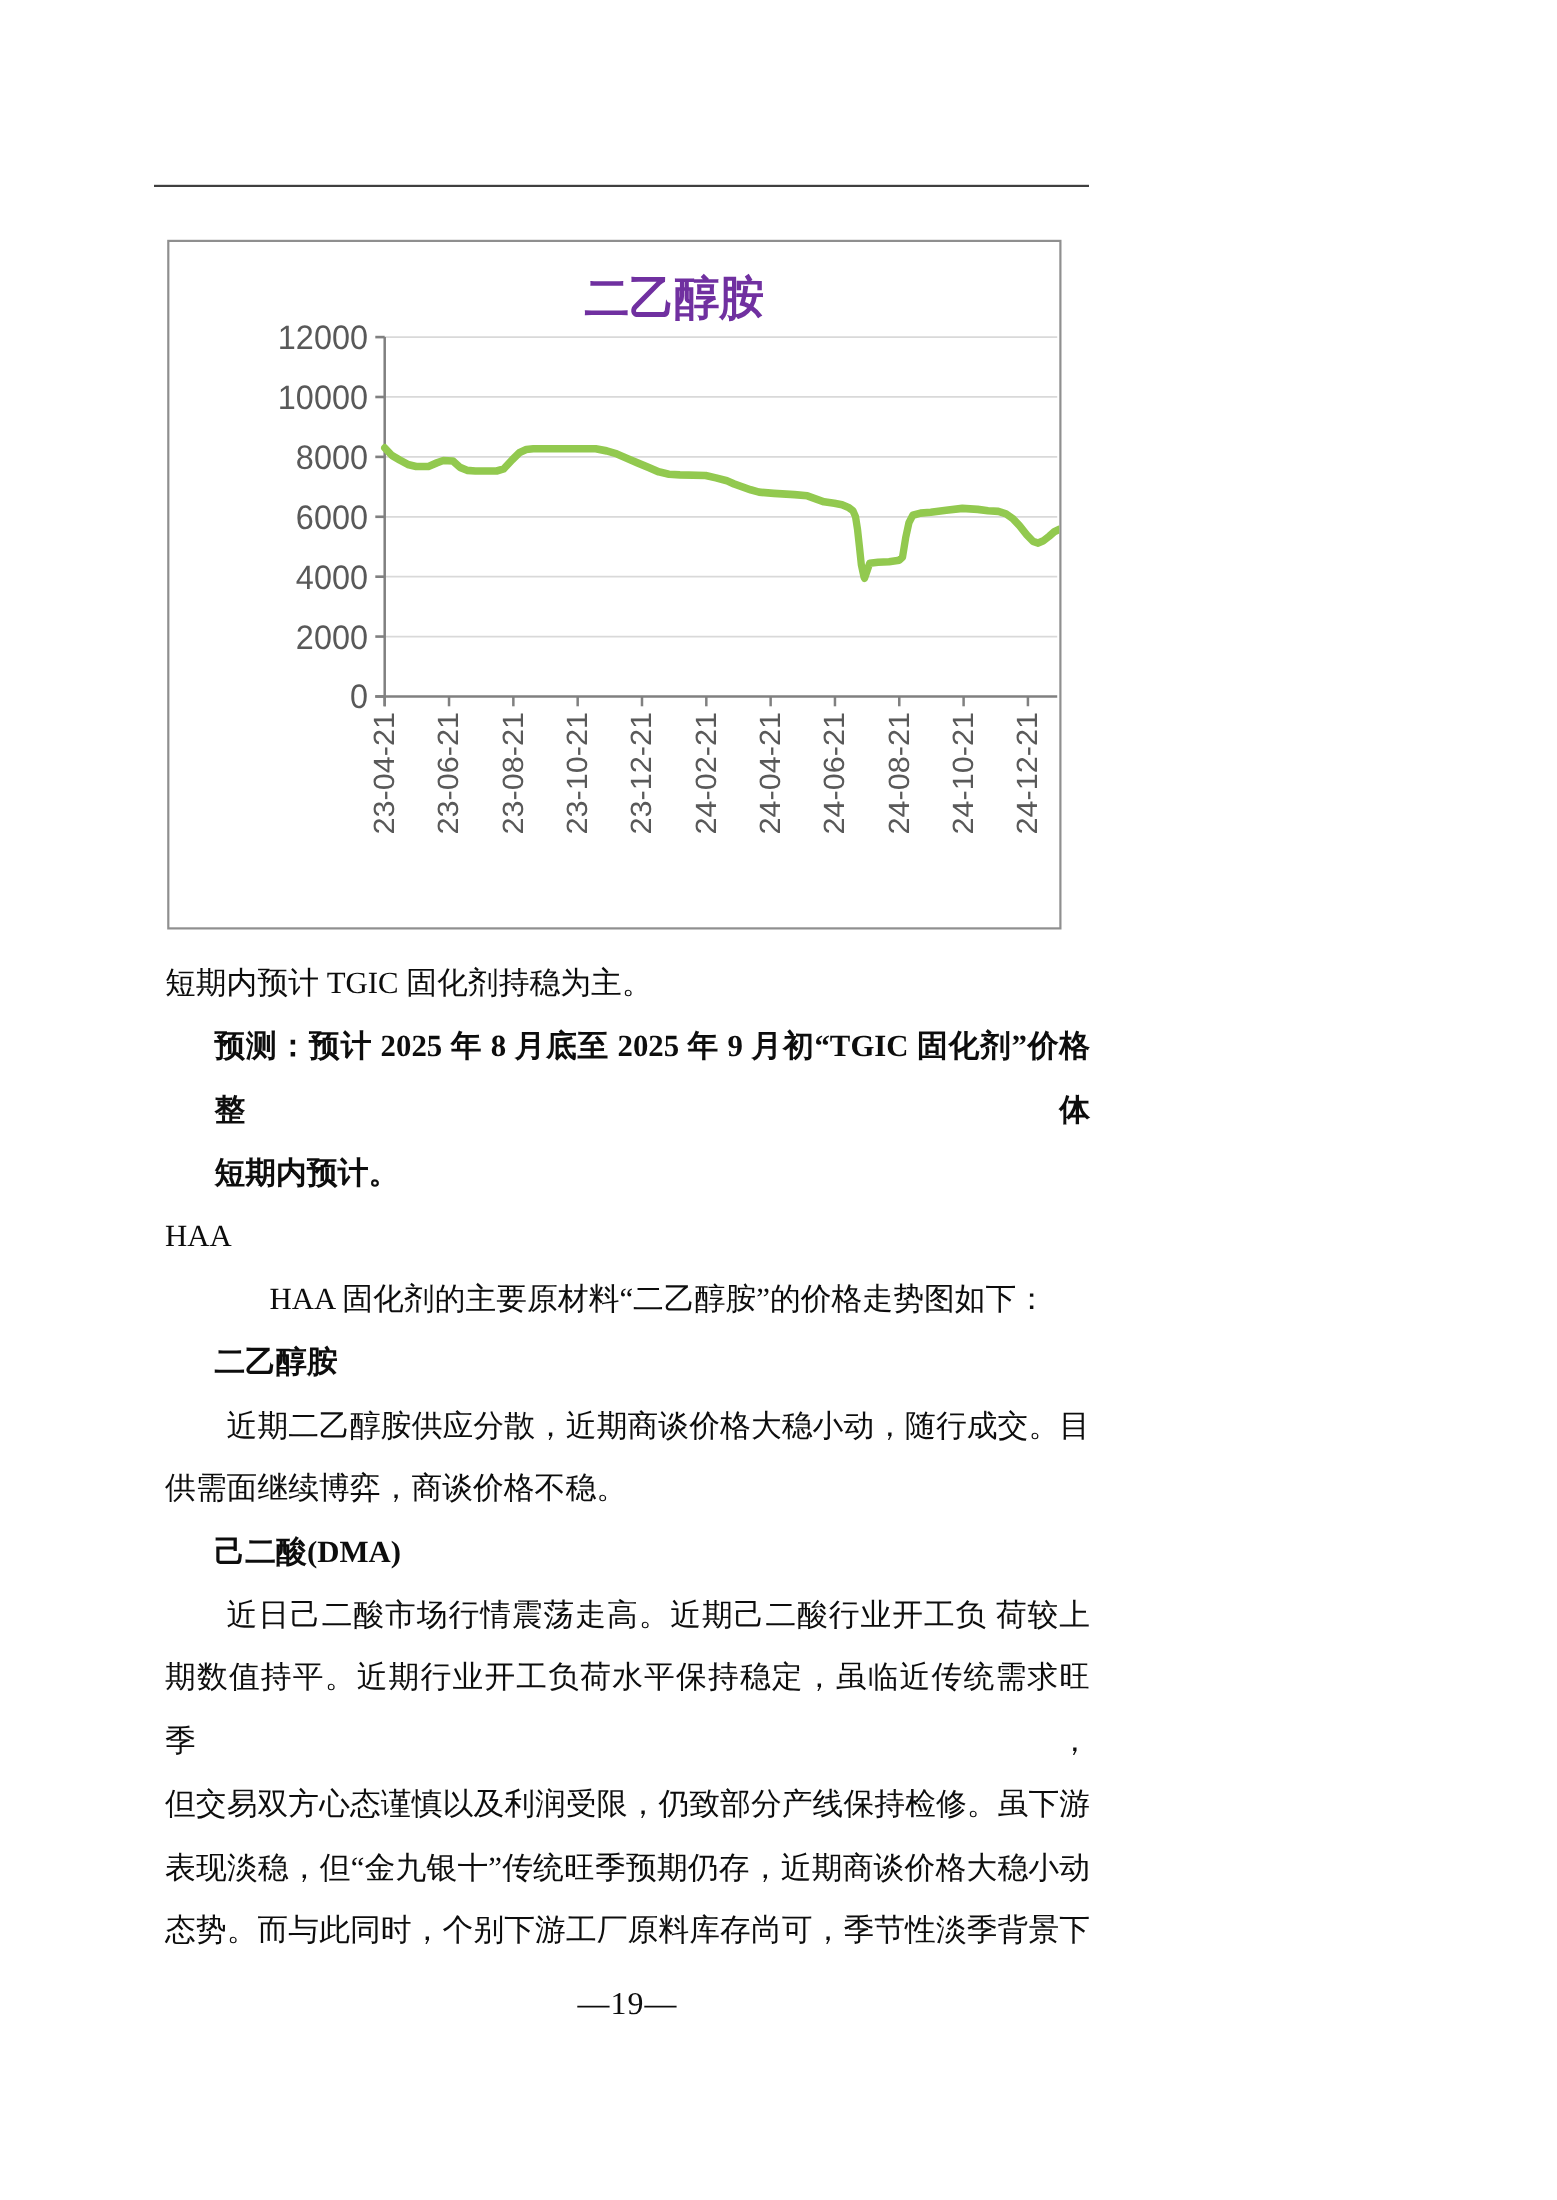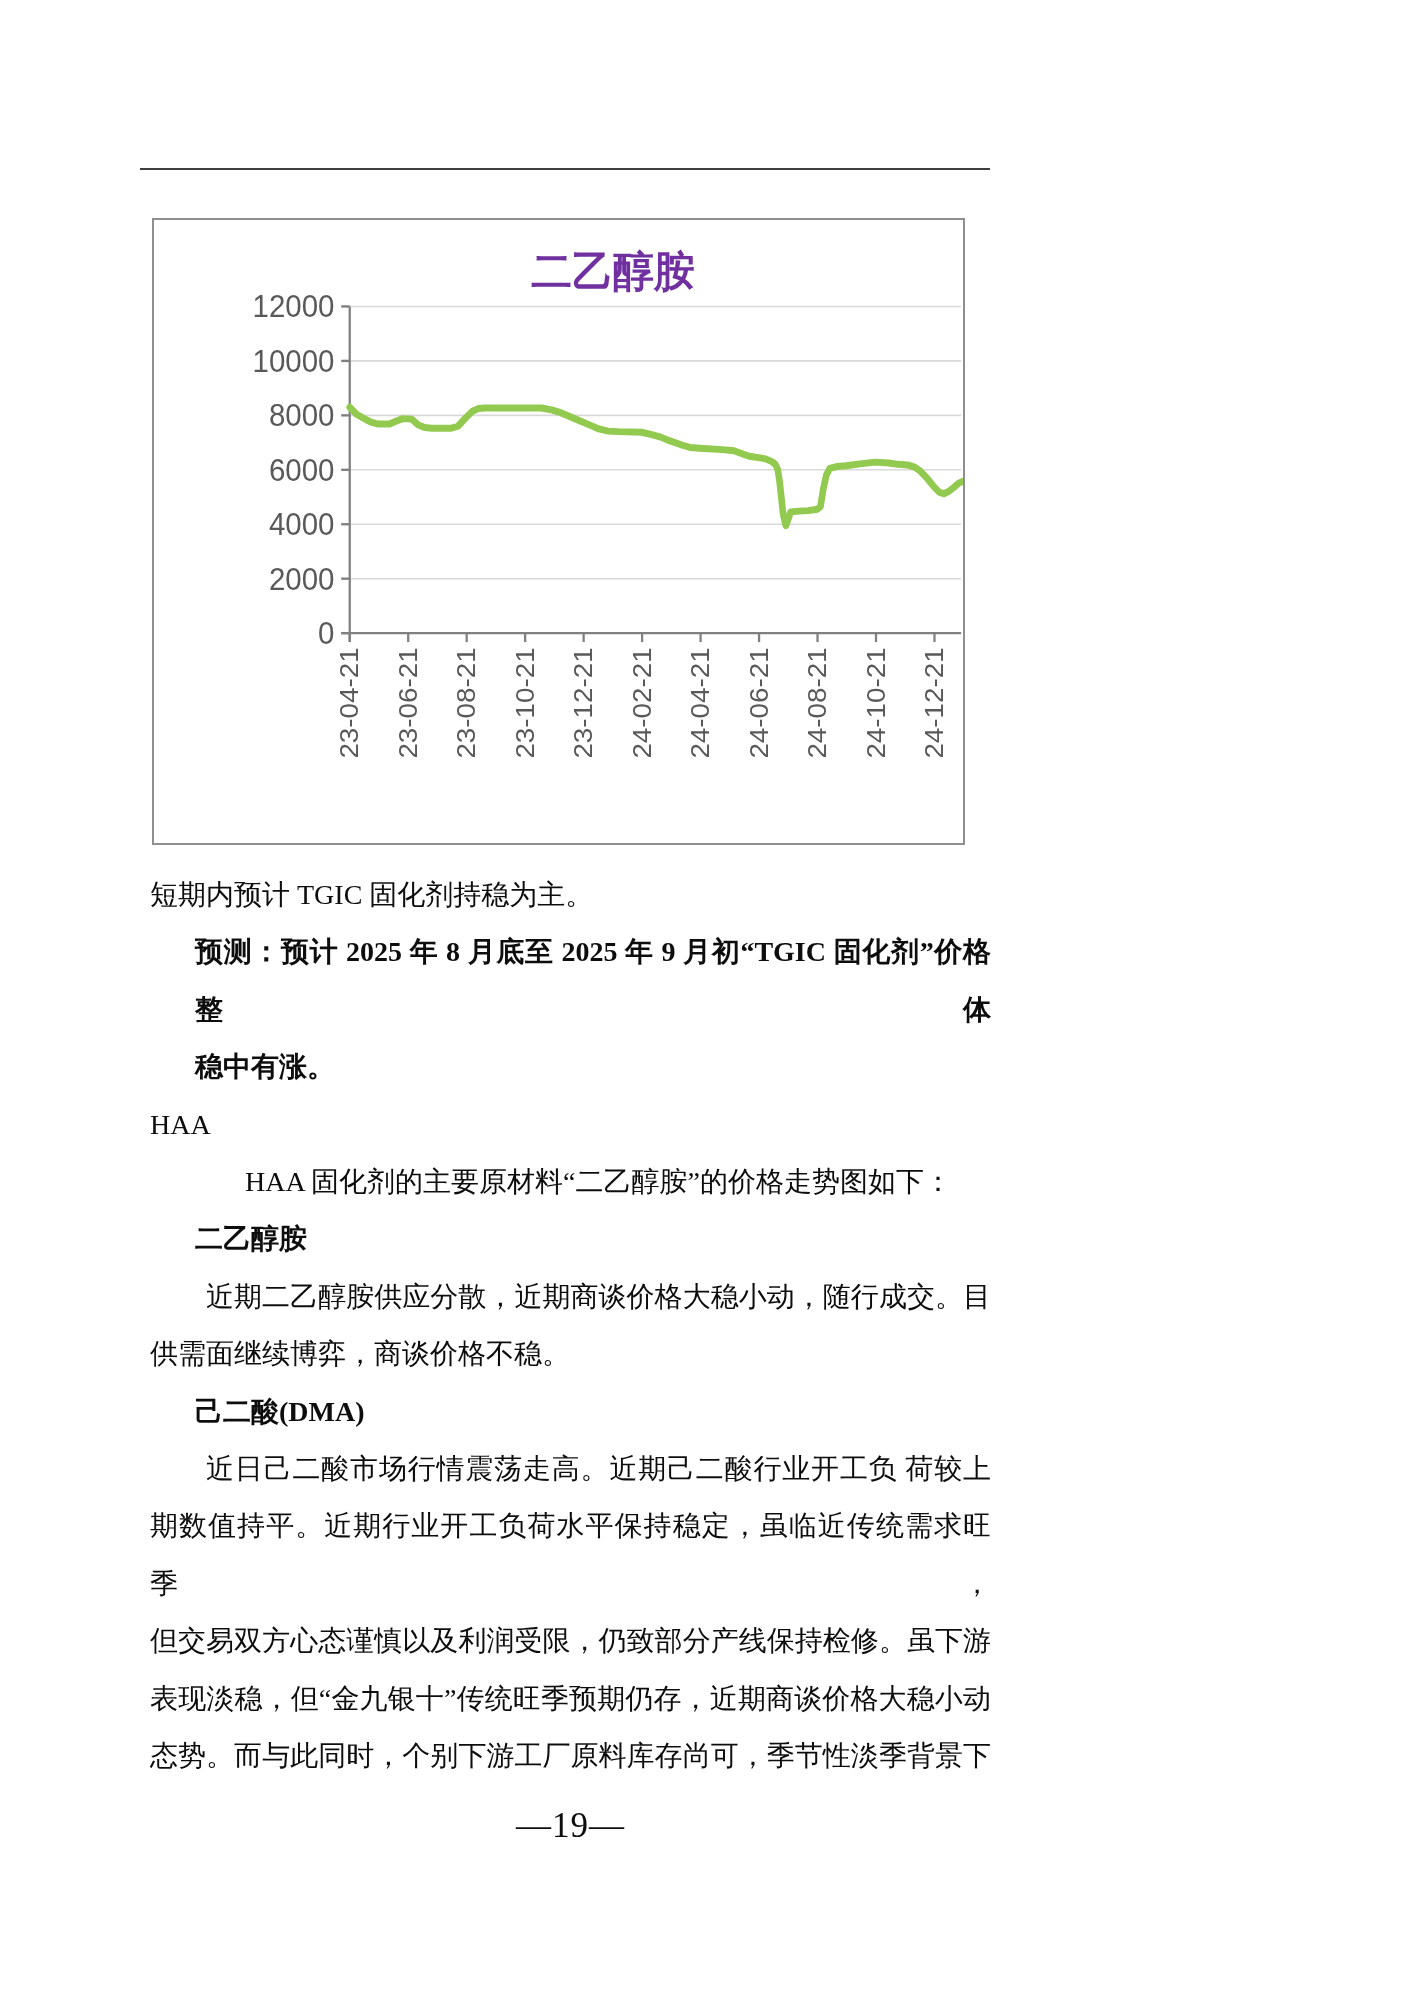--- a/index.html
+++ b/index.html
@@ -12,21 +12,21 @@
   .chart-ylabel{font-family:"Liberation Sans","DejaVu Sans",sans-serif;font-size:31px;fill:#595959;}
   .chart-xlabel{font-family:"Liberation Sans","DejaVu Sans",sans-serif;font-size:28px;fill:#595959;}
   .chart-title{font-family:"Liberation Sans","DejaVu Sans",sans-serif;font-size:43px;font-weight:bold;}
   .text-col{position:absolute;left:150px;top:866px;width:841px;
             font-size:28px;line-height:57.4px;color:#0d0d0d;}
   .line{white-space:nowrap;}
   .line.full{white-space:normal;text-align:justify;text-align-last:justify;}
   .line.indent{text-indent:2em;text-align:center;}
   .line.bold{font-weight:700;margin-left:45px;}
   .page-num{position:absolute;left:150px;top:1806px;width:841px;text-align:center;
-            font-size:35px;color:#0d0d0d;letter-spacing:1px;}
+            font-size:29px;color:#0d0d0d;letter-spacing:1px;}
 </style>
 </head>
 <body>
 
 <div class="page">
   <div class="top-rule"></div>
 
   <div class="chart-box">
     <svg id="price-chart" viewBox="0 0 813 627" preserveAspectRatio="none">
         <g>
@@ -82,21 +82,21 @@
           <text transform="translate(792,430) rotate(-90)" text-anchor="end" class="chart-xlabel">24-12-21</text>
         </g>
         <text x="445" y="66" text-anchor="middle" class="chart-title" fill="#7030A0">二乙醇胺</text>
         <polyline points="168.0,188.4 174.8,195.2 182.1,199.3 190.1,203.5 198.1,205.4 209.8,205.4 217.8,202.1 224.0,199.9 233.2,200.4 240.0,206.2 246.7,208.9 254.7,209.5 275.0,209.5 281.8,207.6 289.8,199.3 297.1,192.5 303.3,189.8 310.1,189.2 369.7,189.2 380.2,191.1 390.0,193.9 399.9,198.0 409.7,202.1 420.1,206.2 430.0,210.3 439.8,212.5 450.3,213.0 474.9,213.6 484.7,215.8 495.2,218.5 501.9,221.3 509.9,224.0 517.9,226.7 525.9,228.9 540.1,230.0 559.8,231.1 572.1,232.2 580.0,235.0 588.0,237.7 597.9,239.1 605.3,240.4 612.0,243.2 615.7,245.9 618.2,251.4 620.0,262.4 621.9,278.8 623.7,295.2 626.2,306.2 626.8,307.6 629.3,300.7 631.7,293.9 639.7,293.0 650.2,292.5 660.0,291.1 663.1,288.4 666.1,270.6 669.2,256.9 672.9,250.0 680.3,248.1 690.1,247.3 704.9,245.4 720.3,243.7 735.0,244.6 744.9,245.9 754.7,246.5 762.1,248.7 768.2,252.8 775.0,259.6 781.8,267.8 787.9,273.9 792.8,275.5 797.8,273.3 803.3,269.2 808.2,265.1 813.1,262.9" fill="none" stroke="#92C94F" stroke-width="7" stroke-linejoin="round" stroke-linecap="round"></polyline>
       </svg>
   </div>
 
   <div class="text-col" id="body-text">
       <div class="line">短期内预计 TGIC 固化剂持稳为主。</div>
       <div class="line bold full">预测：预计 2025 年 8 月底至 2025 年 9 月初“TGIC 固化剂”价格整体</div>
-      <div class="line bold">稳中有涨。</div>
+      <div class="line bold">短期内预计。</div>
       <div class="line">HAA</div>
       <div class="line indent">HAA 固化剂的主要原材料“二乙醇胺”的价格走势图如下：</div>
       <div class="line bold">二乙醇胺</div>
       <div class="line indent full">近期二乙醇胺供应分散，近期商谈价格大稳小动，随行成交。目</div>
       <div class="line">供需面继续博弈，商谈价格不稳。</div>
       <div class="line bold">己二酸(DMA)</div>
       <div class="line indent full">近日己二酸市场行情震荡走高。近期己二酸行业开工负 荷较上</div>
       <div class="line full">期数值持平。近期行业开工负荷水平保持稳定，虽临近传统需求旺季，</div>
       <div class="line full">但交易双方心态谨慎以及利润受限，仍致部分产线保持检修。虽下游</div>
       <div class="line full">表现淡稳，但“金九银十”传统旺季预期仍存，近期商谈价格大稳小动</div>

